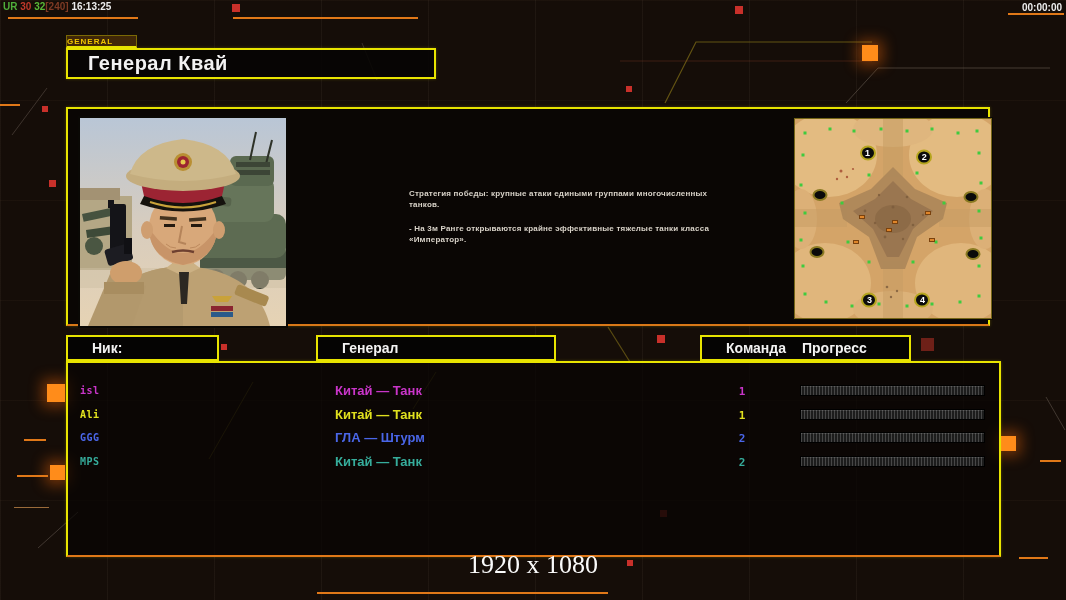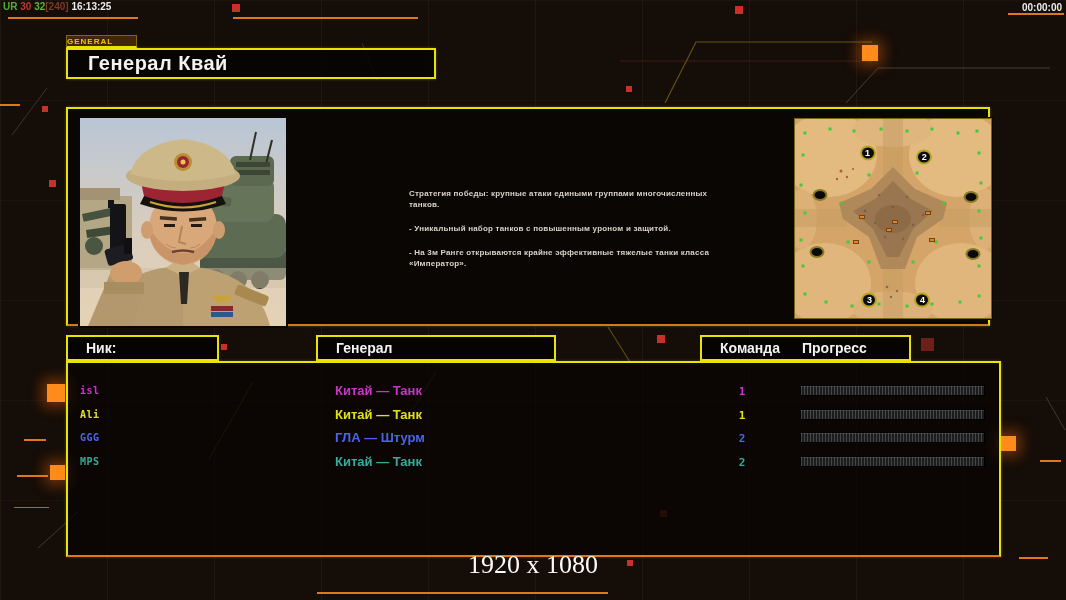--- a/index.html
+++ b/index.html
@@ -49,21 +49,21 @@
     background:#0c0c0c; border:2px solid #b5a51e; border-radius:50%;
     color:#fff; font:bold 9px/11px "Liberation Sans",sans-serif; text-align:center; }
   .oil { position:absolute; width:15px; height:12px; transform:translate(-50%,-50%);
     background:#0a0a0a; border:2px solid #8a7a22; border-radius:50%; }
   .tree { position:absolute; width:3px; height:3px; transform:translate(-50%,-50%); background:#3ecb3e; }
   .supply { position:absolute; width:6px; height:4px; transform:translate(-50%,-50%);
     background:#e0862a; border:1px solid #7a420e; }
 
   .hdr { position:absolute; top:335px; height:26px; border:2px solid #e8e400; background:#050403;
     color:#f2f2f2; font:bold 14px/22px "Liberation Sans",sans-serif; }
-  .hdr span { padding-left:18px; }
+  .hdr span { padding-left:24px; }
   .hdr-nick { left:66px; width:153px; }
   .hdr-general { left:316px; width:240px; }
   .hdr-team { left:700px; width:211px; }
   .hdr-progress { position:absolute; left:100px; top:0; padding-left:0 !important; }
 
   .list-box { left:66px; top:361px; width:935px; height:196px; border-bottom-color:#e07818; background:rgba(7,4,3,0.7); }
   .prow { position:absolute; left:0; width:100%; height:23px;margin-top:16px; }
   .prow .nick { position:absolute; left:12px; top:6px; font:bold 10px "DejaVu Sans Mono",monospace; letter-spacing:0.5px; }
   .prow .general { position:absolute; left:267px; top:4px; font:bold 13px "Liberation Sans",sans-serif; }
   .prow .team { position:absolute; left:666px; top:6px; width:16px; text-align:center;
@@ -196,21 +196,20 @@
         <rect x="24" y="164" width="40" height="12" fill="#a88d60"></rect>
         <path d="M132,178 l20,0 l-4,6 l-12,0 Z" fill="#c9a23a"></path>
         <rect x="131" y="188" width="22" height="5" fill="#8a2430"></rect>
         <rect x="131" y="194" width="22" height="5" fill="#2a5a8a"></rect>
         <rect x="158" y="166" width="34" height="11" rx="3" fill="#a8894f" transform="rotate(22 158 166)"></rect>
       </svg>
     </div>
 
     <div class="strategy" id="strategy">
         <p>Стратегия победы: крупные атаки едиными группами многочисленных танков.</p>
-        <p>- Уникальный набор танков с повышенным уроном и защитой.</p>
         <p>- На 3м Ранге открываются крайне эффективные тяжелые танки класса «Император».</p>
       </div>
 
     <div class="map-thumb">
       <svg viewBox="0 0 196 199" width="196" height="199">
         <rect width="196" height="199" fill="#d4a468"></rect>
         <ellipse cx="34" cy="36" rx="48" ry="42" fill="#e3bb81"></ellipse>
         <ellipse cx="162" cy="36" rx="48" ry="42" fill="#e3bb81"></ellipse>
         <ellipse cx="30" cy="164" rx="46" ry="40" fill="#e0b67c"></ellipse>
         <ellipse cx="166" cy="164" rx="46" ry="40" fill="#e0b67c"></ellipse>

